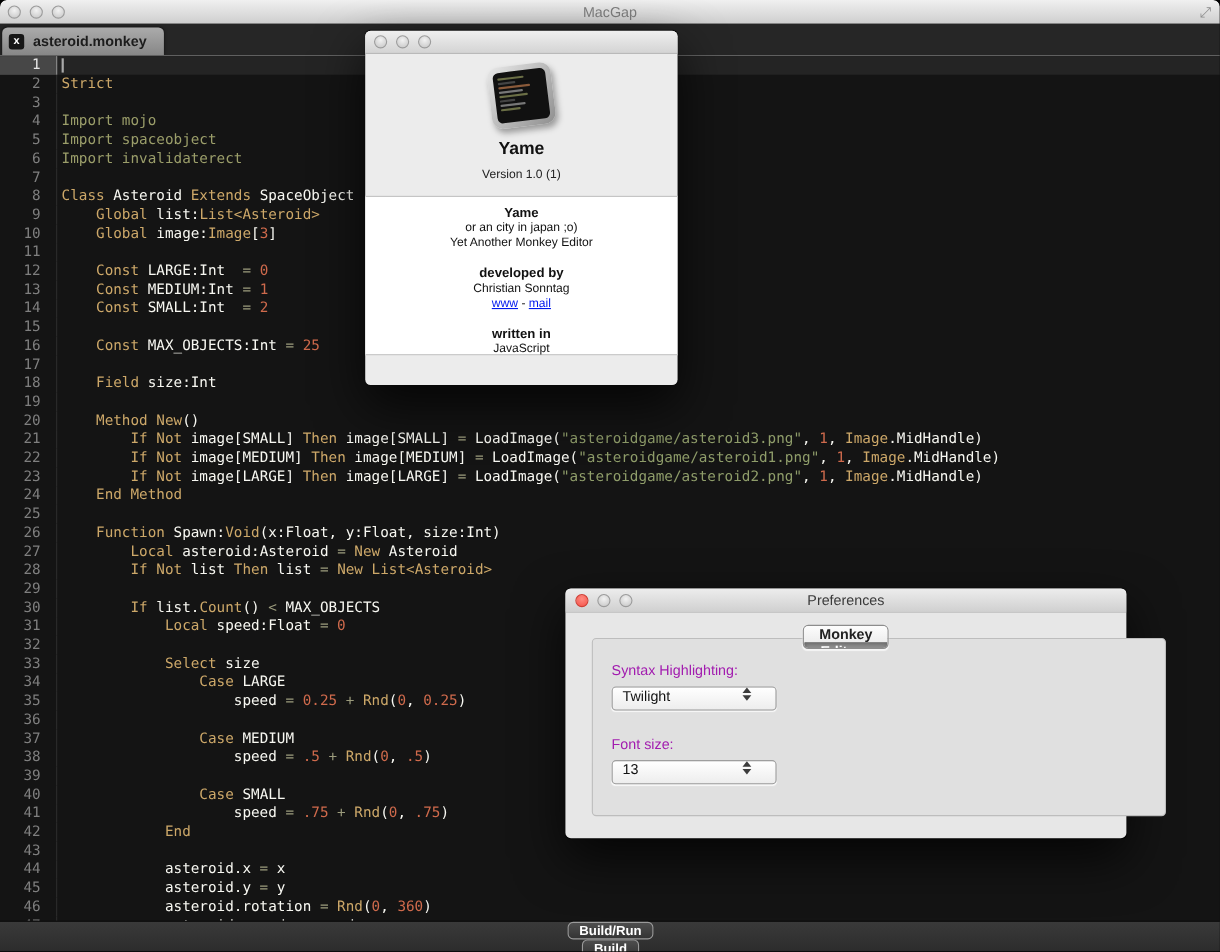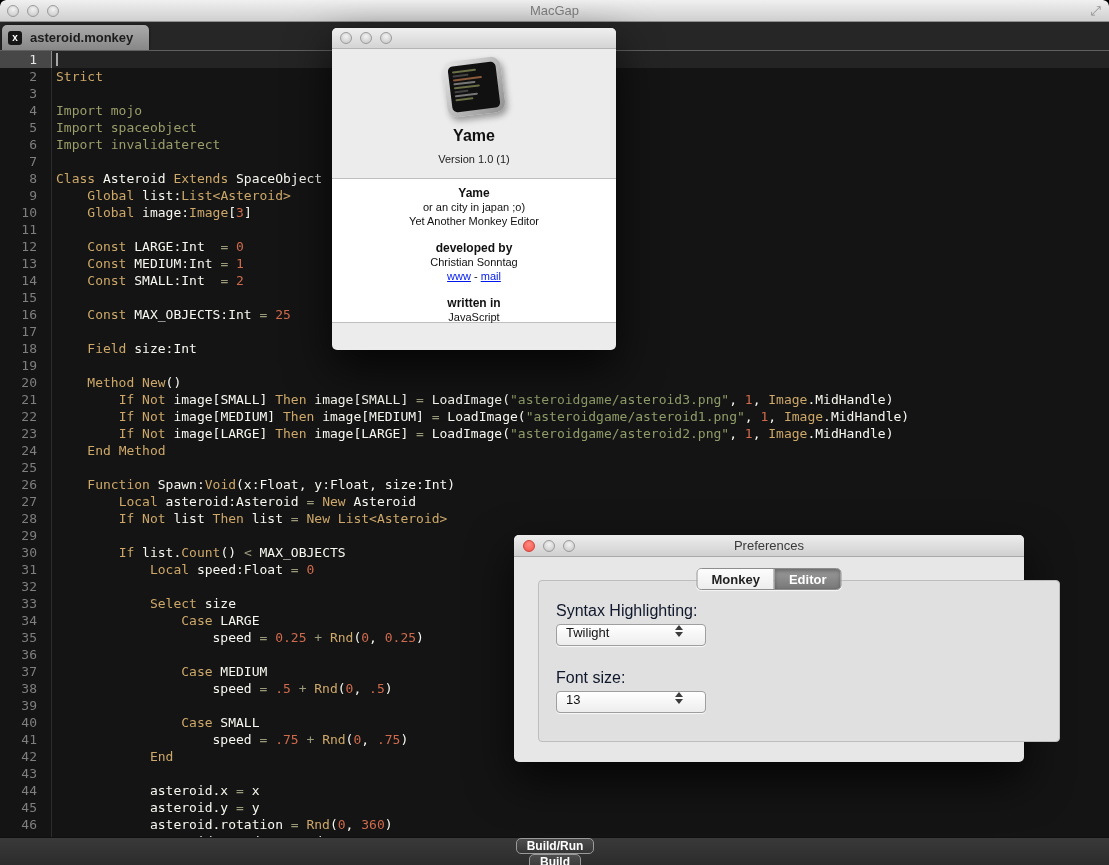--- a/index.html
+++ b/index.html
@@ -84,27 +84,27 @@
   
   .prefs-window { position:absolute; left:514px; top:535px; width:510px; height:227px; background:#e7e7e7;
                   border-radius:5px; box-shadow:0 18px 45px rgba(0,0,0,.75), 0 0 1px rgba(0,0,0,.8); }
   .prefs-titlebar { height:22px; background:linear-gradient(#ededed,#d0d0d0); border-bottom:1px solid #a9a9a9;
                     border-radius:5px 5px 0 0; display:flex; align-items:center; position:relative; }
   .prefs-title { position:absolute; left:0; right:0; text-align:center; font-size:13px; color:#3a3a3a; }
   .groupbox { position:absolute; left:24px; top:45px; width:522px; height:162px;
               background:#e0e0e0; border:1px solid #bdbdbd; border-radius:4px; }
   .segtabs { position:absolute; left:50%; transform:translateX(-50%); top:33px; display:flex; height:22px;
              border:1px solid #8d8d8d; border-radius:5px; overflow:hidden; z-index:2;
-             box-shadow:0 1px 1px rgba(255,255,255,.7); }
+             box-shadow:0 1px 1px rgba(255,255,255,.7);flex-direction:column; }
   .segtab { padding:0 14px; font-size:13px; font-weight:bold; display:flex; align-items:center;
             background:linear-gradient(#fdfdfd,#ededed); color:#222; }
   .segtab + .segtab { border-left:1px solid #8d8d8d; }
   .segtab.sel { background:linear-gradient(#9c9c9c,#787878); color:#fff;
                 box-shadow:inset 0 2px 4px rgba(0,0,0,.35); }
-  .form-label { position:absolute; left:42px; font-size:16px; color:#0f172a; }
+  .form-label { position:absolute; left:42px; font-size:13px; color:#a21caf; }
   .dropdown { position:absolute; left:42px; width:150px; height:22px; background:linear-gradient(#ffffff,#ededed);
               border:1px solid #9e9e9e; border-radius:4px; display:flex; align-items:flex-start;
               padding:0 22px 0 9px; font-size:13px; color:#111; box-shadow:0 1px 1px rgba(255,255,255,.8); }
   .dropdown .val { flex:1; }
 </style>
 </head>
 <body>
 
 <div class="stage">
 

